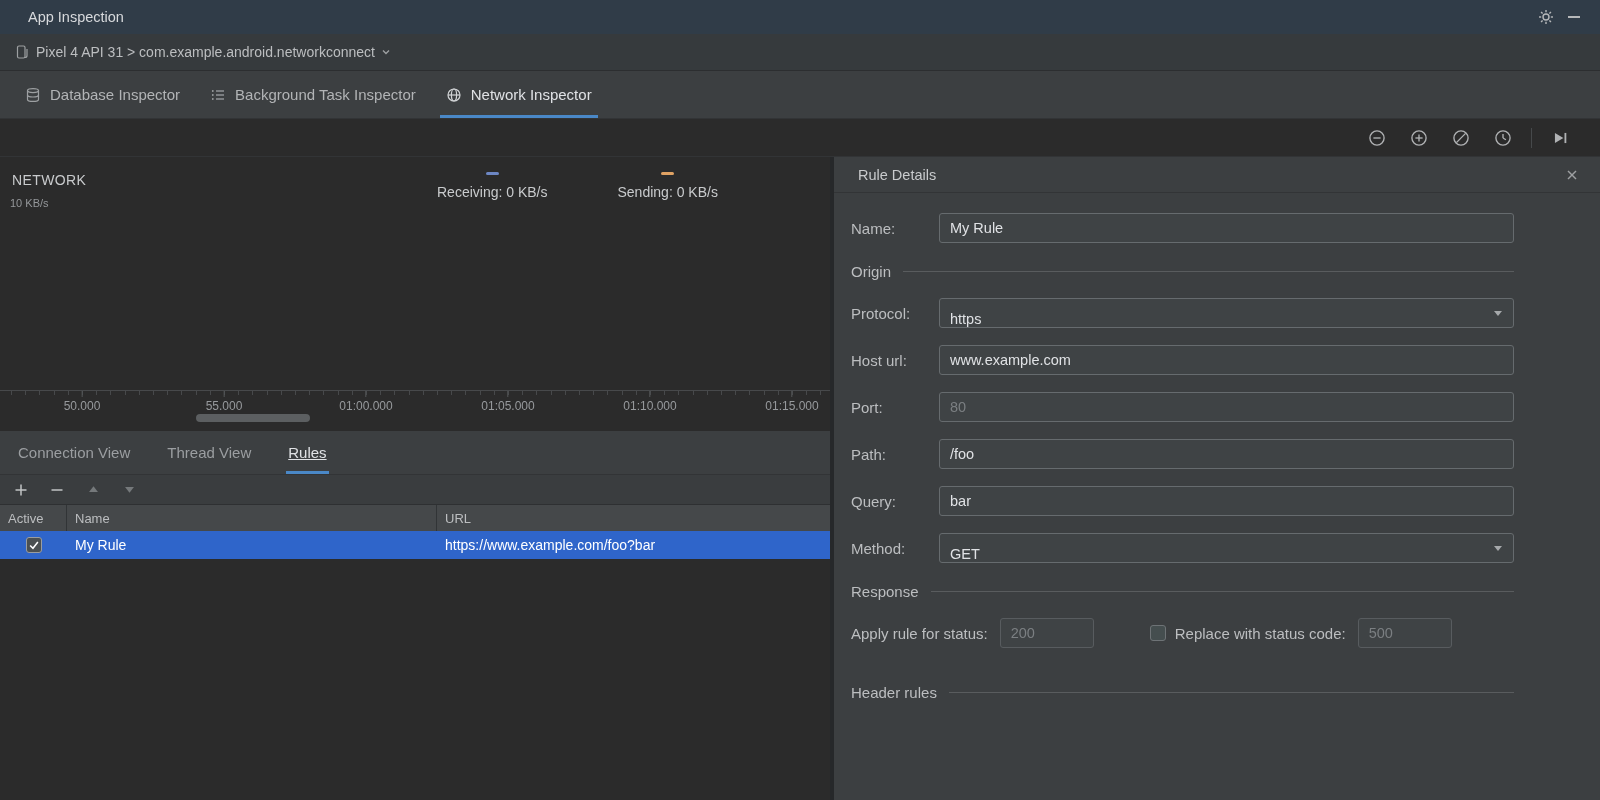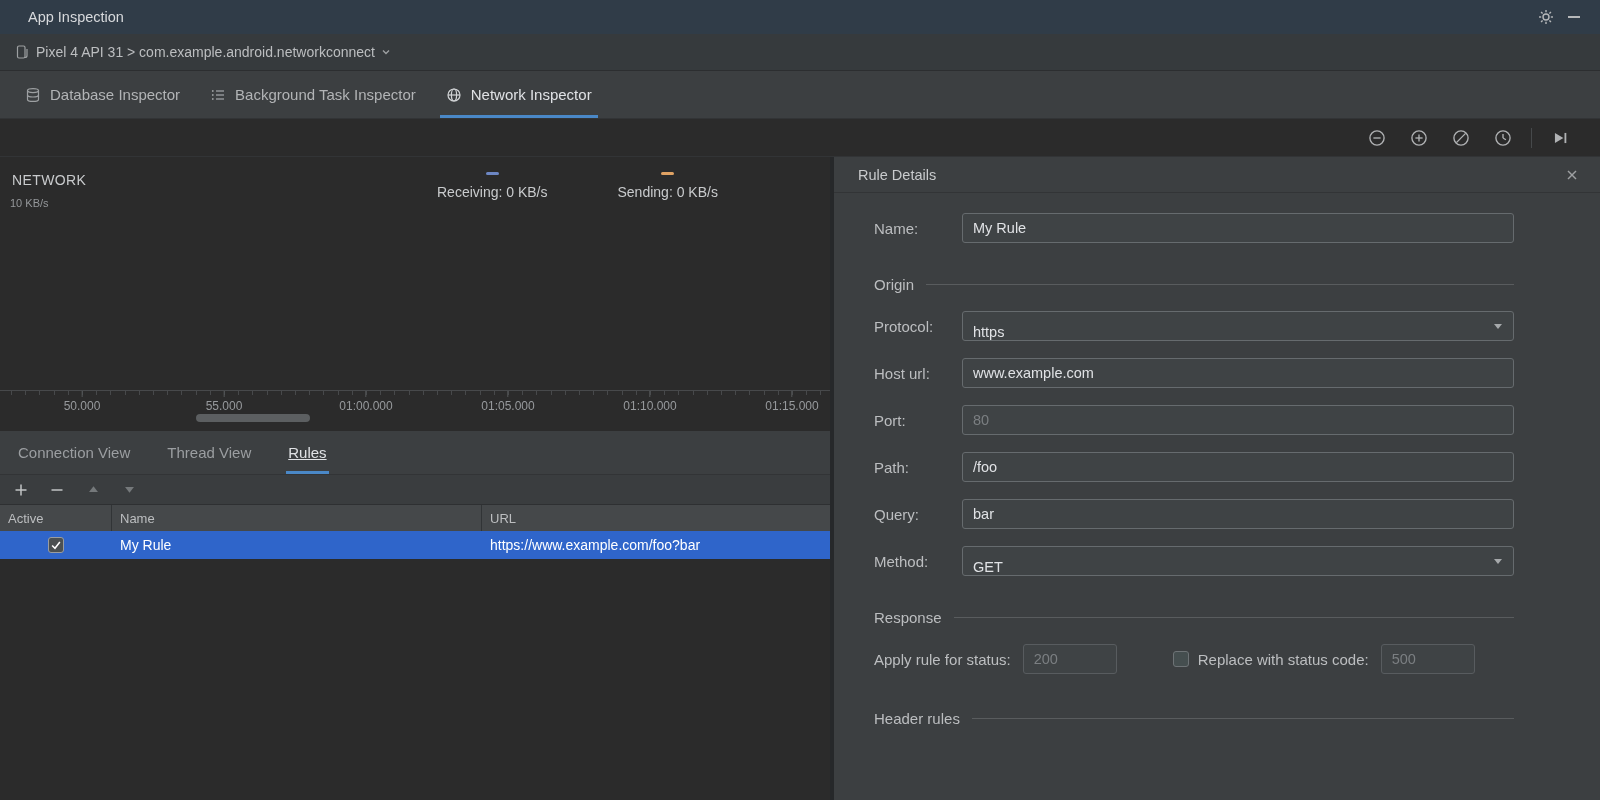--- a/index.html
+++ b/index.html
@@ -61,41 +61,41 @@
   .view-tab.selected { color: #e0e2e5; text-decoration: underline; }
   .view-tab.selected::after { content: ""; position: absolute; left: 0; right: 0; bottom: 0; height: 3px; background: #4a88c7; }
 
   
   .rules-toolbar { height: 30px; background: #3a3d3f; border-bottom: 1px solid #2e3032; display: flex; align-items: center; gap: 6px; padding-left: 6px; }
   .rules-toolbar .icon-btn { width: 30px; height: 24px; }
 
   
   .thead { display: flex; height: 26px; background: #45484a; font-size: 13px; color: #bcbec0; }
   .th { display: flex; align-items: center; padding-left: 8px; border-right: 1px solid #313436; }
-  .col-active { width: 112px; }
+  .col-active { width: 67px; }
   .col-name { width: 370px; }
   .col-url { flex: 1; border-right: none; }
   .trow { display: flex; height: 28px; background: #2f65ca; color: #ffffff; font-size: 14px; }
   .td { display: flex; align-items: center; padding-left: 8px; border-right: none; }
   .td.col-active { justify-content: center; padding-left: 0; }
   .checkbox { width: 16px; height: 16px; border-radius: 3px; background: #4b5052; border: 1px solid #9a9da0; display: flex; align-items: center; justify-content: center; }
   .rules-empty { flex: 1; background: #2b2b2b; }
 
   
   .details-header { height: 36px; border-bottom: 1px solid #323436; display: flex; align-items: center; padding: 0 14px 0 24px; font-size: 14.5px; color: #c9cbcd; flex-shrink: 0; }
   .close-btn { margin-left: auto; }
-  .details-body { padding: 20px 86px 0 40px; font-size: 15px; }
+  .details-body { padding: 20px 86px 0 17px; font-size: 15px; }
   .form-row { display: flex; align-items: center; margin-bottom: 17px; }
   .form-row > label { width: 88px; flex-shrink: 0; color: #bcbec0; }
   .text-input { flex: 1; height: 30px; background: #3f4345; border: 1px solid #666b6e; border-radius: 3px; color: #e0e2e5; font-size: 14.5px; padding: 0 10px; font-family: inherit; outline: none; }
   .text-input::placeholder { color: #7b7f82; }
   .text-input.dim { border-color: #585c5f; }
   .select { flex: 1; height: 30px; background: #3f4345; border: 1px solid #666b6e; border-radius: 3px; color: #e0e2e5; font-size: 14.5px; display: flex; align-items: flex-end; padding: 0 32px 0 10px; position: relative; cursor: default; }
   .select::after { content: ""; position: absolute; right: 11px; top: 12px; border-left: 4.5px solid transparent; border-right: 4.5px solid transparent; border-top: 5.5px solid #a6a9ab; }
-  .section-header { display: flex; align-items: center; gap: 12px; margin: 33px 0 18px; color: #bcbec0; }
+  .section-header { display: flex; align-items: center; gap: 12px; margin: 20px 0 18px; color: #bcbec0; }
   .section-header.last { margin-top: 36px; }
   .section-line { flex: 1; height: 1px; background: #595c5e; }
   .status-row { display: flex; align-items: center; margin-top: 1px; color: #bcbec0; }
   .small-input { flex: none; width: 94px; margin-left: 12px; }
   .cb { width: 16px; height: 16px; border: 1px solid #6e7376; background: #454e4f; border-radius: 3px; margin: 0 9px 0 56px; flex-shrink: 0; }
 </style>
 </head>
 <body>
 
 <div class="titlebar">

